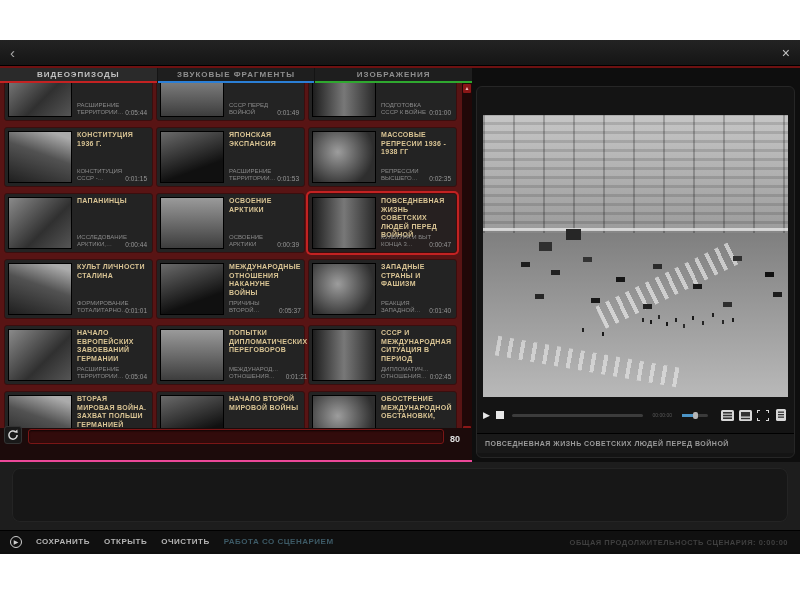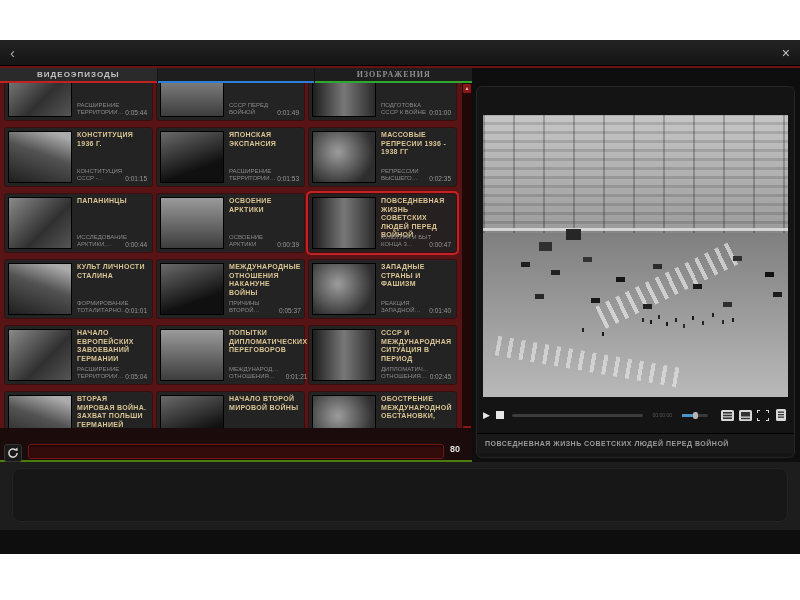--- a/index.html
+++ b/index.html
@@ -18,27 +18,27 @@
               color:#cfcfcf; font-size:11px; font-weight:bold; letter-spacing:2px; }
   .backbtn { position:absolute; left:10px; top:3px; color:#a8a8a8; font-size:15px;
              line-height:20px; cursor:pointer; }
   .closebtn { position:absolute; right:10px; top:4px; color:#c4c4c4; font-size:14px;
               line-height:18px; cursor:pointer; }
   .redline { height:2px; background:#6e1111; }
 
   
   .main { display:flex; height:394px; }
   .left { width:472px; position:relative; background:#eab308;
-          border-bottom:2px solid #4d7c0f; }
+          border-bottom:2px solid #ec4899; }
   .right { flex:1; position:relative; background:#0e0e0e; }
 
   
   .tabs { display:flex; height:15px; background:#141414; }
   .tab { flex:1; position:relative; background:#1e1e1e; margin-right:1px; cursor:pointer; }
-  .tab:last-child { margin-right:0;font-family:Liberation Serif, serif; }
+  .tab:last-child { margin-right:0; }
   .tab .tab-label { display:block; text-align:center; color:#8f8f8f; font-size:8px;
         font-weight:bold; letter-spacing:1px; line-height:13px; }
   .tab.active { background:#2a2a2a; }
   .tab.active .tab-label { color:#c2c2c2; }
   .tab .tab-underline { position:absolute; left:0; right:0; bottom:0; height:2px; }
 
   
   .grid-viewport { position:absolute; left:0; right:10px; top:15px; bottom:24px;
                    background:#581414; overflow:hidden; }
   .grid { position:absolute; left:4px; top:-22px; width:456px;
@@ -63,21 +63,21 @@
 
   
   .vscroll { position:absolute; right:0; top:15px; bottom:24px; width:10px; background:#200808; }
   .varrow { position:absolute; left:1px; width:8px; height:9px; background:#8a1717;
             color:#f0b9b9; font-size:5px; line-height:9px; text-align:center;
             border-radius:1px; cursor:pointer; }
   .varrow.up { top:1px; } .varrow.down { bottom:1px; }
 
   
   .findrow { position:absolute; left:0; right:0; bottom:0; height:24px; background:#1c0b0b;
-             display:flex; align-items:flex-start; padding:16px 4px; }
+             display:flex; align-items:flex-end; padding:16px 4px; }
   .refresh { width:18px; height:18px; background:#191919; border:1px solid #333;
              border-radius:3px; display:flex; align-items:center; justify-content:center;
              cursor:pointer; flex:none; }
   .findbar { flex:1; height:15px; margin:0 6px; background:#320b0b;
              border:1px solid #7a1616; border-radius:3px;
              box-shadow:inset 0 1px 2px rgba(0,0,0,.7); cursor:text; }
   .count { color:#e0e0e0; font-size:9px; font-weight:bold; margin-right:8px; }
 
   
   .player-panel { position:absolute; left:4px; right:5px; top:18px; bottom:4px;
@@ -170,20 +170,21 @@
 
     <div class="main">
 
       <div class="left">
         <div class="tabs">
           <div class="tab active">
             <span class="tab-label">ВИДЕОЭПИЗОДЫ</span>
             <div class="tab-underline" style="background: rgb(196, 34, 34);"></div>
           </div>
           <div class="tab">
+            <span class="tab-label">ЗВУКОВЫЕ ФРАГМЕНТЫ</span>
             <div class="tab-underline" style="background: rgb(43, 127, 214);"></div>
           </div>
           <div class="tab">
             <span class="tab-label">ИЗОБРАЖЕНИЯ</span>
             <div class="tab-underline" style="background: rgb(47, 168, 47);"></div>
           </div>
         </div>
 
         <div class="grid-viewport">
           <div class="grid" id="grid">
@@ -405,15 +406,26 @@
 
           <div class="caption">ПОВСЕДНЕВНАЯ ЖИЗНЬ СОВЕТСКИХ ЛЮДЕЙ ПЕРЕД ВОЙНОЙ</div>
         </div>
       </div>
     </div>
 
     <div class="scenario">
       <div class="tray"></div>
     </div>
 
+    <div class="footer">
+      <span class="fplay">▶</span>
+      <span class="fbtn">СОХРАНИТЬ</span>
+      <span class="fbtn">ОТКРЫТЬ</span>
+      <span class="fbtn">ОЧИСТИТЬ</span>
+      <span class="flink">РАБОТА СО СЦЕНАРИЕМ</span>
+      <span class="ftotal">
+        <span>ОБЩАЯ ПРОДОЛЖИТЕЛЬНОСТЬ СЦЕНАРИЯ:</span>
+        <span>0:00:00</span>
+      </span>
+    </div>
   </div>
 
 </div>
 
 </body></html>

